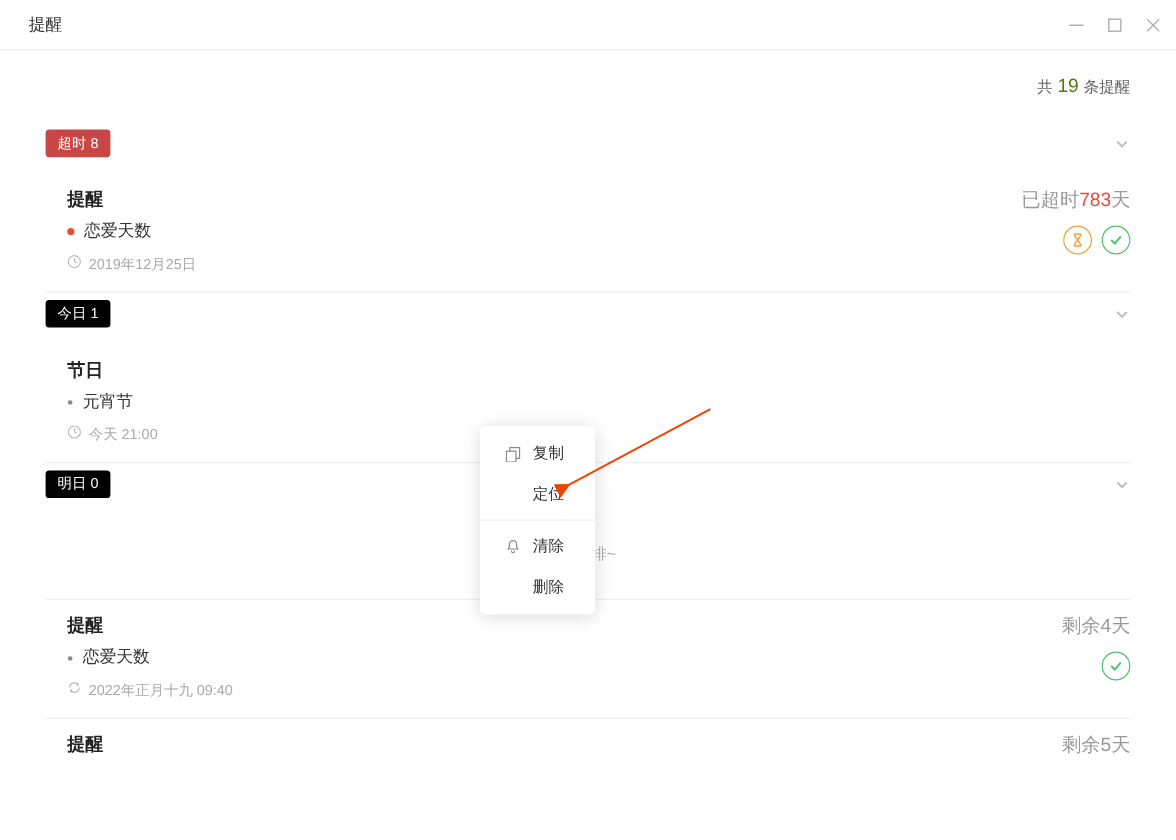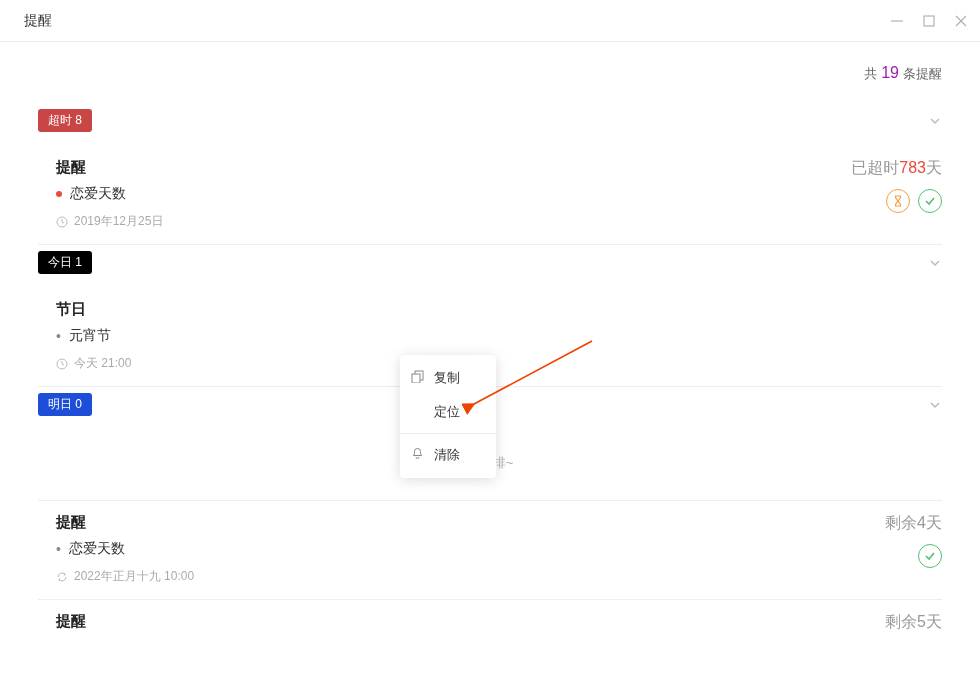--- a/index.html
+++ b/index.html
@@ -6,49 +6,49 @@
 body { background: #fff; width: 980px; height: 700px; overflow: hidden; position: relative; }
 .title-bar { height: 42px; display: flex; align-items: center; justify-content: space-between; padding: 0 12px 0 24px; border-bottom: 1px solid #eee; }
 .title-text { font-size: 14px; color: #333; }
 .window-controls { display: flex; align-items: center; gap: 18px; }
 .window-btn { width: 14px; height: 14px; display: flex; align-items: center; justify-content: center; cursor: pointer; opacity: 0.5; }
 .window-btn svg { width: 14px; height: 14px; stroke: #666; }
 .scroll-area { height: calc(700px - 42px); overflow-y: auto; padding: 0 38px 0 38px; position: relative; }
 .scroll-area::-webkit-scrollbar { width: 5px; }
 .scroll-area::-webkit-scrollbar-thumb { background: #d8d8d8; border-radius: 3px; }
 .summary-row { display: flex; justify-content: flex-end; align-items: baseline; padding: 22px 0 20px; font-size: 13px; color: #666; }
-.summary-count { color: #a21caf; margin: 0 4px; font-size: 16px; }
+.summary-count { color: #4d7c0f; margin: 0 4px; font-size: 16px; }
 .section-header { display: flex; justify-content: space-between; align-items: center; padding: 6px 0 14px; }
 .section-badge { display: inline-block; padding: 3px 10px; font-size: 12px; color: #fff; border-radius: 3px; }
 .badge-red { background: #c84645; }
 .badge-orange { background: #000000; text-align: right; }
-.badge-blue { background: #1d4ed8; }
+.badge-blue { background: #000000; }
 .badge-green { background: #5cb85c; }
 .chevron { width: 14px; height: 14px; color: #bbb; }
 .item { padding: 12px 0 14px 18px; border-bottom: 1px solid #eee; position: relative; }
 .item-row1 { display: flex; justify-content: space-between; align-items: flex-start; }
 .item-left { display: flex; flex-direction: column; gap: 8px; }
 .item-category { font-size: 15px; font-weight: 600; color: #222; }
 .item-title-row { display: flex; align-items: center; gap: 8px; font-size: 14px; color: #333; }
 .dot { width: 6px; height: 6px; border-radius: 50%; flex-shrink: 0; }
 .dot-red { background: #e74c3c; }
 .bullet { color: #888; font-size: 14px; }
-.item-time-row { display: flex; align-items: center; gap: 6px; font-size: 12px; color: #aaa; margin-top: 2px; }
+.item-time-row { display: flex; gap: 6px; font-size: 12px; color: #aaa; margin-top: 2px; }
 .clock-icon { width: 12px; height: 12px; flex-shrink: 0; }
 .item-right { display: flex; flex-direction: column; align-items: flex-end; gap: 10px; }
 .status-text { font-size: 16px; color: #999; }
 .status-num-red { color: #e74c3c; }
 .status-btns { display: flex; gap: 8px; }
 .circ-btn { width: 24px; height: 24px; border-radius: 50%; border: 1.5px solid; background: #fff; display: flex; align-items: center; justify-content: center; cursor: pointer; }
 .circ-btn svg { width: 12px; height: 12px; }
 .btn-orange { border-color: #f2a03a; color: #f2a03a; }
 .btn-green { border-color: #4fc26e; color: #4fc26e; }
 .empty-text { text-align: center; color: #aaa; font-size: 13px; padding: 24px 0 28px; border-bottom: 1px solid #eee; }
 .context-menu { position: absolute; left: 400px; top: 355px; width: 96px; background: #fff; border-radius: 4px; box-shadow: 0 2px 14px rgba(0,0,0,0.14); z-index: 10; padding: 6px 0; font-size: 13px; color: #333; }
-.ctx-item { display: flex; align-items: flex-start; gap: 10px; padding: 8px 10px; cursor: pointer; }
+.ctx-item { display: flex; align-items: center; gap: 10px; padding: 8px 20px; cursor: pointer; }
 .ctx-icon { width: 14px; height: 14px; flex-shrink: 0; display: flex; align-items: center; justify-content: center; color: #888; }
 .ctx-sep { height: 1px; background: #eee; margin: 4px 0; }
 .arrow-annot { position: absolute; left: 462px; top: 336px; z-index: 11; pointer-events: none; }
 </style>
 </head>
 <body>
 
 <div class="title-bar">
   <span class="title-text">提醒</span>
   <div class="window-controls">
@@ -162,21 +162,21 @@
       <div class="item-left">
         <div class="item-category">提醒</div>
         <div class="item-title-row">
           <span class="bullet">•</span>
           <span>恋爱天数</span>
         </div>
         <div class="item-time-row">
           <svg class="clock-icon" viewBox="0 0 12 12">
               <path d="M2 6a4 4 0 0 1 7-2.6M10 6a4 4 0 0 1-7 2.6M8 2l1.2 1.4L7.8 4.6M4 10L2.8 8.6 4.2 7.4" fill="none" stroke="#bbb" stroke-width="1"></path>
             </svg>
-          <span>2022年正月十九 10:00</span>
+          <span>2022年正月十九 09:40</span>
         </div>
       </div>
       <div class="item-right">
         <div class="status-text">剩余4天</div>
         <div class="status-btns">
           <div class="circ-btn btn-green">
             <svg viewBox="0 0 12 12">
                 <polyline points="2,6 5,9 10,3" fill="none" stroke="currentColor" stroke-width="1.6"></polyline>
               </svg>
           </div>
@@ -214,20 +214,24 @@
   </div>
   <div class="ctx-sep"></div>
   <div class="ctx-item">
     <span class="ctx-icon">
       <svg width="13" height="13" viewBox="0 0 13 13">
           <path d="M6.5 1.5a3 3 0 0 1 3 3v2l1 2H2.5l1-2v-2a3 3 0 0 1 3-3z M5 10a1.5 1.5 0 0 0 3 0" fill="none" stroke="currentColor" stroke-width="1"></path>
         </svg>
     </span>
     <span>清除</span>
   </div>
+  <div class="ctx-item">
+    <span class="ctx-icon"></span>
+    <span>删除</span>
+  </div>
 </div>
 
 <svg class="arrow-annot" width="140" height="80" viewBox="0 0 140 80">
   <defs>
       <marker id="ah" markerWidth="8" markerHeight="8" refX="1" refY="4" orient="auto">
         <path d="M8,0 L0,4 L8,8 z" fill="#e40"></path>
       </marker>
     </defs>
   <line x1="130" y1="5" x2="12" y2="68" stroke="#e40" stroke-width="1.6" marker-end="url(#ah)"></line>
 </svg>

